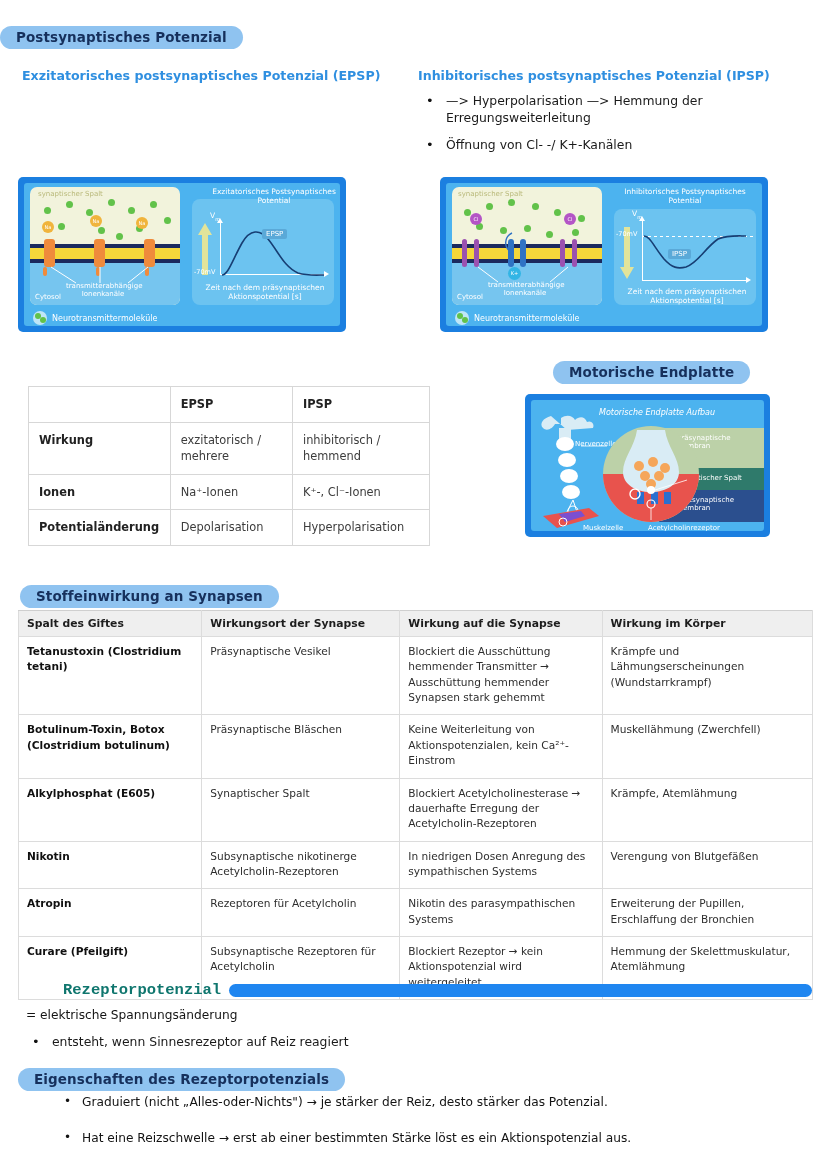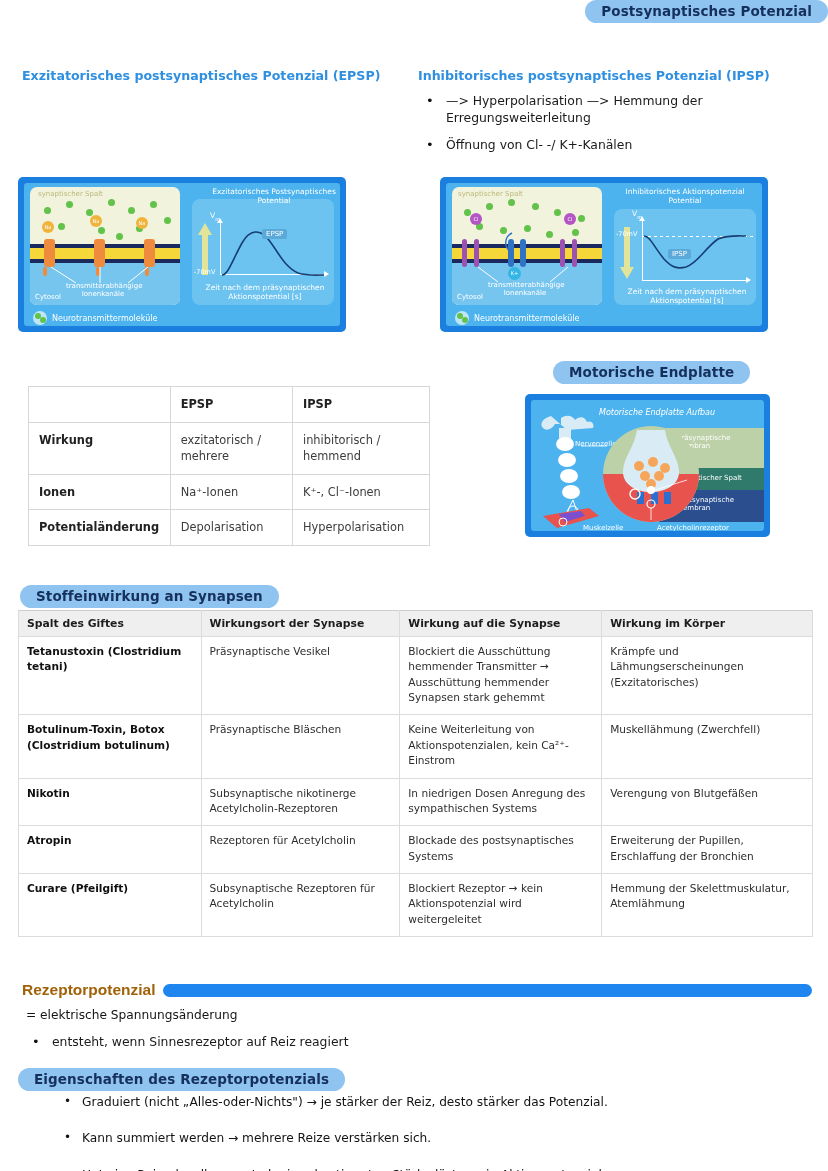--- a/index.html
+++ b/index.html
@@ -24,21 +24,22 @@
     padding: 3px 16px 4px 16px;
     font-size: 13.5px;
     font-weight: 700;
     color: #16305c;
     letter-spacing: .1px;
     white-space: nowrap;
     font-family: "DejaVu Sans", sans-serif;
   }
 
   .page-title-wrap {
-    text-align: right;
+    text-align: left;
+    padding-top: 26px;
   }
 
   
   .cols {
     position: absolute;
     top: 68px;
     left: 0;
     width: 828px;
   }
   .col {
@@ -234,25 +235,26 @@
   .rez-head {
     position: absolute;
     left: 22px;
     top: 981px;
     width: 790px;
     display: flex;
     align-items: center;
     gap: 8px;
   }
   .rez-title {
-    color: #a16207;
+    color: #0f766e;
     font-size: 15.5px;
     font-weight: 700;
-    font-family: Liberation Sans, sans-serif;
+    font-family: Liberation Mono, monospace;
     white-space: nowrap;
+    margin-left: 41px;
   }
   .rez-bar {
     flex: 1 1 auto;
     height: 13px;
     background: #1f86f0;
     border-radius: 7px;
   }
   .rez-body {
     position: absolute;
     left: 24px;
@@ -436,21 +438,21 @@
 
     <div class="ill-lbl ctr" style="left:42px; top:98px; width:74px;">transmitterabhängige Ionenkanäle</div>
     <div class="ill-lbl" style="left:11px; top:110px;">Cytosol</div>
 
     <div class="dot" style="left:9px; top:128px; width:14px; height:14px; background:#bfe6f7;"></div>
     <div class="dot nt" style="left:11px; top:130px; width:6px; height:6px;"></div>
     <div class="dot nt" style="left:16px; top:134px; width:6px; height:6px;"></div>
     <div class="ill-lbl" style="left:28px; top:131px; font-size:8px;">Neurotransmittermoleküle</div>
 
     <div class="graphbox" style="left:168px; top:26px; width:142px; height:96px;"></div>
-    <div class="ill-lbl ctr" style="left:172px; top:4px; width:134px; font-size:7.5px;">Inhibitorisches Aktionspotenzial Potential</div>
+    <div class="ill-lbl ctr" style="left:172px; top:4px; width:134px; font-size:7.5px;">Inhibitorisches Postsynaptisches Potential</div>
 
     <svg class="bigarrow" style="left:174px; top:44px; width:14px; height:52px;">
       <polygon points="7,52 14,40 10,40 10,0 4,0 4,40 0,40" fill="#e2e49a"></polygon>
     </svg>
 
     <div class="axis" style="left:196px; top:38px; width:1.4px; height:60px;"></div>
     <div class="arrowup" style="left:193px; top:33px;"></div>
     <div class="axis" style="left:196px; top:97px; width:104px; height:1.4px;"></div>
     <div class="arrowright" style="left:300px; top:94px;"></div>
 
@@ -547,21 +549,21 @@
       <rect x="36" y="70" width="7" height="12" fill="#2b6fd0"></rect>
       <rect x="50" y="70" width="7" height="12" fill="#2b6fd0"></rect>
       <rect x="63" y="70" width="7" height="12" fill="#2b6fd0"></rect>
       <circle cx="34" cy="72" r="5" fill="none" stroke="#ffffff" stroke-width="1.4"></circle>
       <circle cx="50" cy="68" r="4" fill="#ffffff"></circle>
       <circle cx="50" cy="82" r="4" fill="none" stroke="#ffffff" stroke-width="1.2"></circle>
       <line x1="54" y1="68" x2="86" y2="58" stroke="#ffffff" stroke-width="0.8"></line>
       <line x1="50" y1="86" x2="50" y2="98" stroke="#ffffff" stroke-width="0.8"></line>
     </svg>
 
-    <div class="ill-lbl" style="left:126px; top:124px; font-size:7px;">Acetylcholinrezeptor</div>
+    <div class="ill-lbl" style="left:117px; top:124px; font-size:7px;">Acetylcholinrezeptor</div>
   </div>
 </div>
 
 <div style="position:absolute; left:20px; top:585px;">
   <span class="pill">Stoffeinwirkung an Synapsen</span>
 </div>
 
 <div class="ptab-wrap">
   <table class="ptab">
     <thead>
@@ -570,38 +572,44 @@
         <th class="pc1">Wirkungsort der Synapse</th>
         <th class="pc2">Wirkung auf die Synapse</th>
         <th class="pc3">Wirkung im Körper</th>
       </tr>
     </thead>
     <tbody>
       <tr>
         <td class="nm">Tetanustoxin (Clostridium tetani)</td>
         <td>Präsynaptische Vesikel</td>
         <td>Blockiert die Ausschüttung hemmender Transmitter → Ausschüttung hemmender Synapsen stark gehemmt</td>
-        <td>Krämpfe und Lähmungserscheinungen (Exzitatorisches)</td>
+        <td>Krämpfe und Lähmungserscheinungen (Wundstarrkrampf)</td>
       </tr>
       <tr>
         <td class="nm">Botulinum-Toxin, Botox (Clostridium botulinum)</td>
         <td>Präsynaptische Bläschen</td>
         <td>Keine Weiterleitung von Aktionspotenzialen, kein Ca²⁺-Einstrom</td>
         <td>Muskellähmung (Zwerchfell)</td>
+      </tr>
+      <tr>
+        <td class="nm">Alkylphosphat (E605)</td>
+        <td>Synaptischer Spalt</td>
+        <td>Blockiert Acetylcholinesterase → dauerhafte Erregung der Acetylcholin-Rezeptoren</td>
+        <td>Krämpfe, Atemlähmung</td>
       </tr>
       <tr>
         <td class="nm">Nikotin</td>
         <td>Subsynaptische nikotinerge Acetylcholin-Rezeptoren</td>
         <td>In niedrigen Dosen Anregung des sympathischen Systems</td>
         <td>Verengung von Blutgefäßen</td>
       </tr>
       <tr>
         <td class="nm">Atropin</td>
         <td>Rezeptoren für Acetylcholin</td>
-        <td>Blockade des postsynaptisches Systems</td>
+        <td>Nikotin des parasympathischen Systems</td>
         <td>Erweiterung der Pupillen, Erschlaffung der Bronchien</td>
       </tr>
       <tr>
         <td class="nm">Curare (Pfeilgift)</td>
         <td>Subsynaptische Rezeptoren für Acetylcholin</td>
         <td>Blockiert Rezeptor → kein Aktionspotenzial wird weitergeleitet</td>
         <td>Hemmung der Skelettmuskulatur, Atemlähmung</td>
       </tr>
     </tbody>
   </table>
@@ -618,15 +626,14 @@
     <li>entsteht, wenn Sinnesrezeptor auf Reiz reagiert</li>
   </ul>
 </div>
 
 <div class="eigen-pill-wrap">
   <span class="pill">Eigenschaften des Rezeptorpotenzials</span>
 </div>
 
 <ul class="eigen-list">
   <li>Graduiert (nicht „Alles-oder-Nichts") → je stärker der Reiz, desto stärker das Potenzial.</li>
-  <li>Kann summiert werden → mehrere Reize verstärken sich.</li>
   <li>Hat eine Reizschwelle → erst ab einer bestimmten Stärke löst es ein Aktionspotenzial aus.</li>
 </ul>
 
 </body></html>

